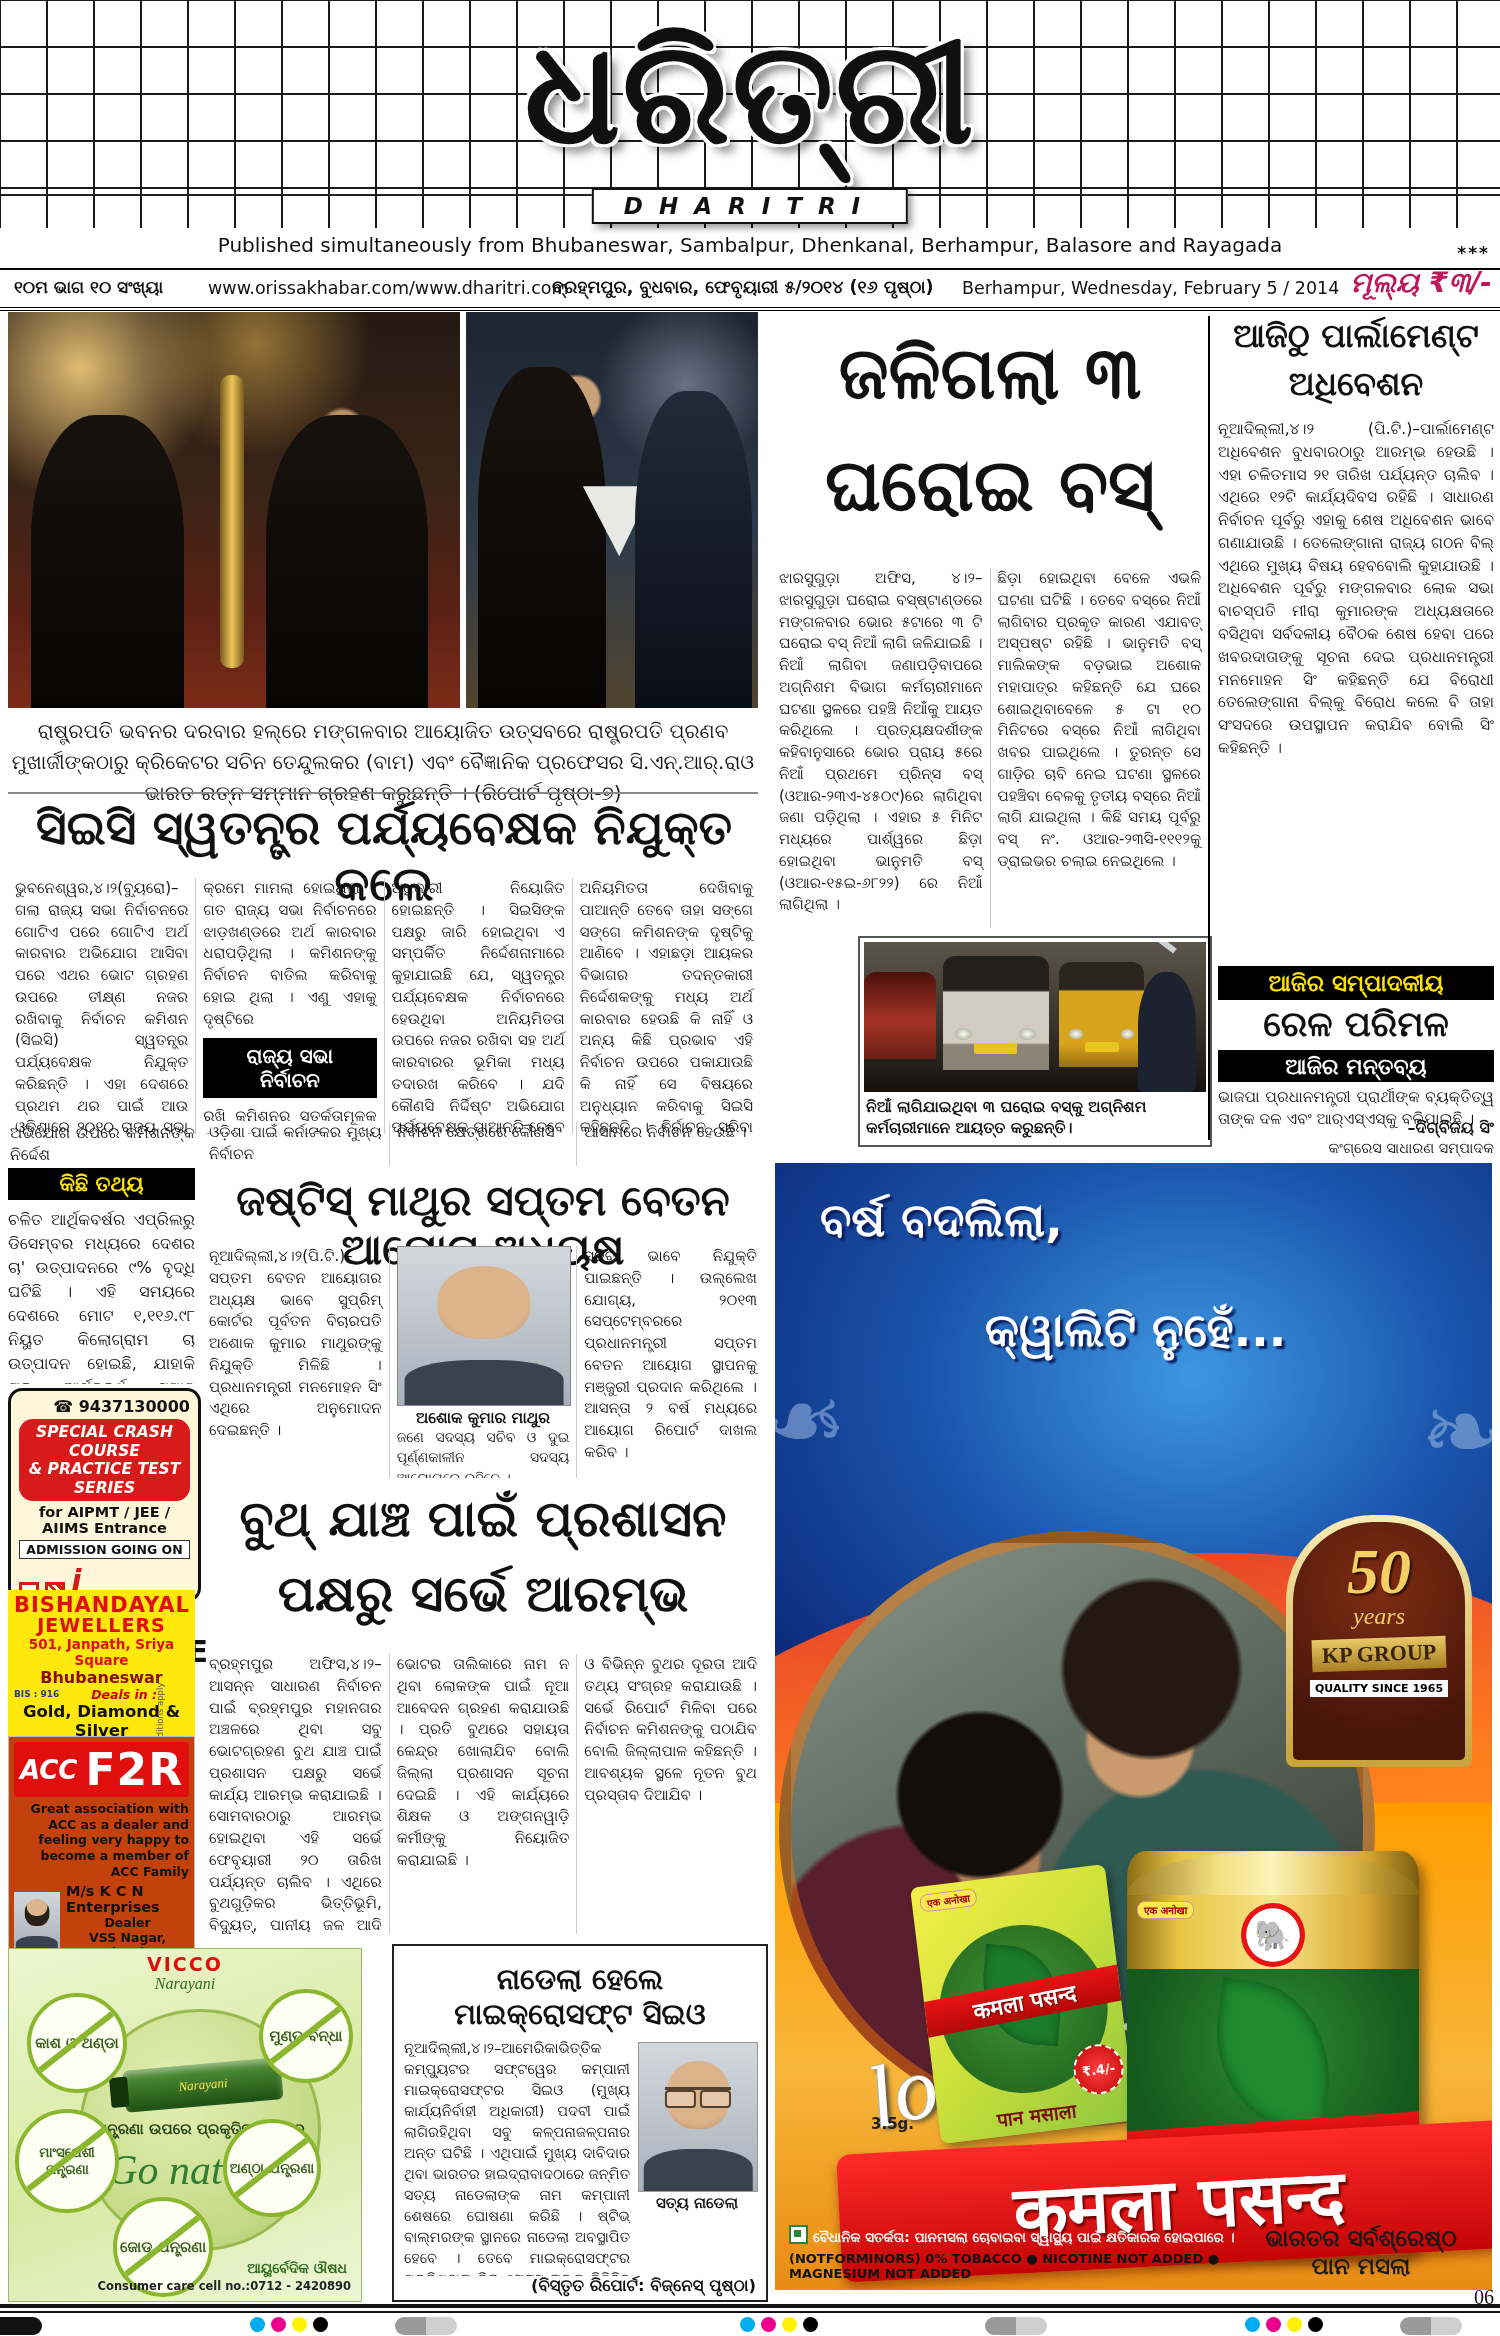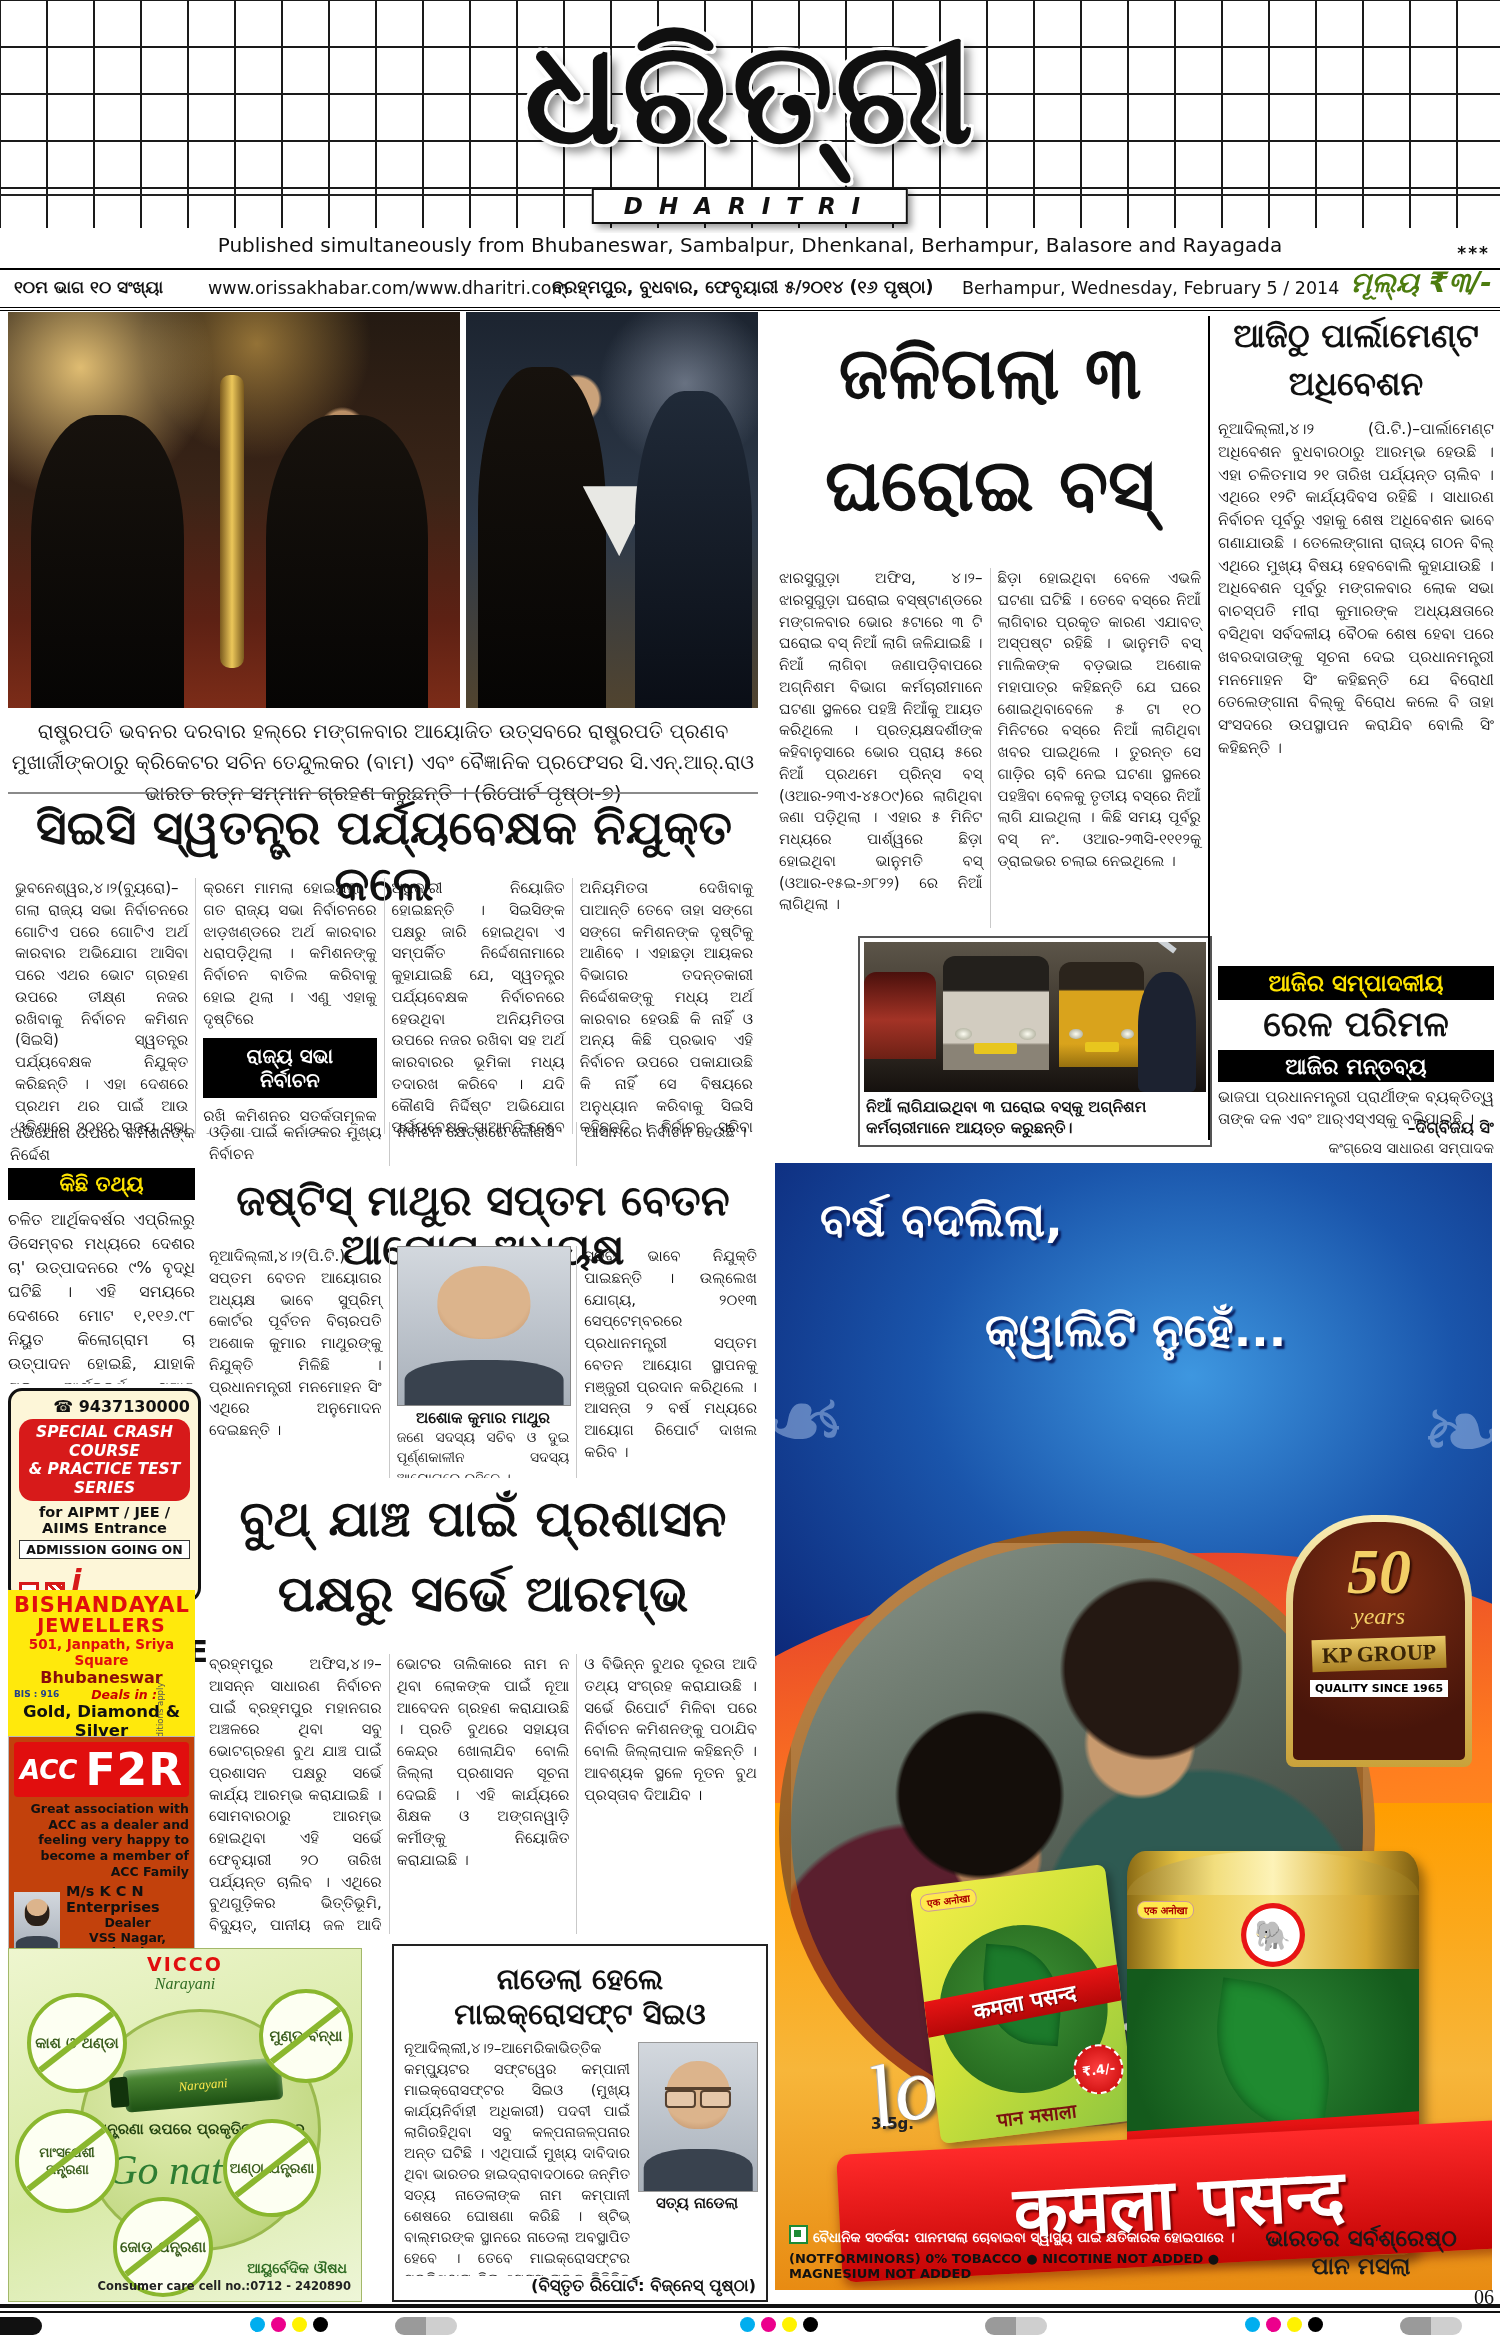--- a/index.html
+++ b/index.html
@@ -20,21 +20,21 @@
   .dh-box{left:50%;top:188px;transform:translateX(-50%);background:#fff;border:2px solid #111;
         padding:3px 30px;font-size:23px;font-weight:900;letter-spacing:16px;font-style:italic;
         box-shadow:4px 4px 7px rgba(0,0,0,.4);}
   .published{left:0;top:233px;width:1500px;text-align:center;font-size:20px;color:#101010;background:#fff;}
   .stars{top:243px;right:10px;font-size:17px;font-weight:bold;letter-spacing:2px;}
   .dateline{left:0;top:268px;width:1500px;height:37px;border-top:2px solid #000;border-bottom:4px double #000;background:#fff;}
   .dl-edition{left:14px;top:7px;font-size:17px;font-weight:bold;}
   .dl-web{left:208px;top:8px;font-size:17.5px;}
   .dl-odate{left:552px;top:7px;font-size:17.5px;font-weight:bold;}
   .dl-edate{left:962px;top:8px;font-size:17.5px;}
-  .dl-price{right:8px;top:-4px;font-size:28px;font-weight:900;font-style:italic;color:#4d7c0f;}
+  .dl-price{right:8px;top:-4px;font-size:28px;font-weight:900;font-style:italic;color:#be185d;}
   
   .art{font-size:15px;line-height:1.45;text-align:justify;overflow:hidden;}
   .cols{display:flex;overflow:hidden;}
   .cols>div{flex:1;padding:0 7px;overflow:hidden;}
   .cols>div+div{border-left:1px solid #c9c9c9;}
   .blackbox{background:#000;color:#fff;text-align:center;font-weight:bold;font-size:20px;
         padding:6px 20px;margin:8px 0;}
   .labelbox{background:#000;text-align:center;font-weight:bold;display:flex;align-items:center;justify-content:center;}
   
   .photo{position:relative;overflow:hidden;}

